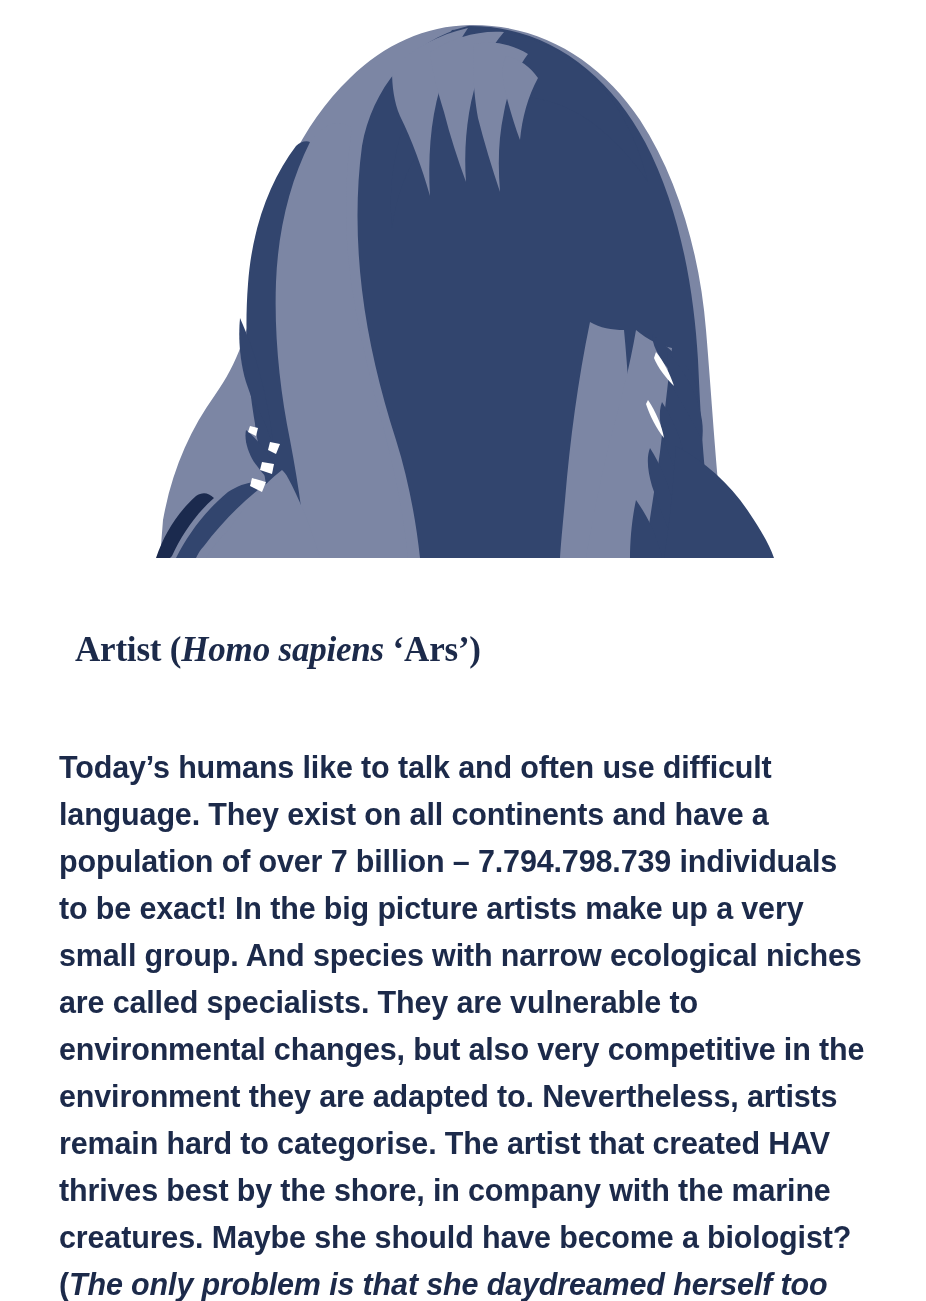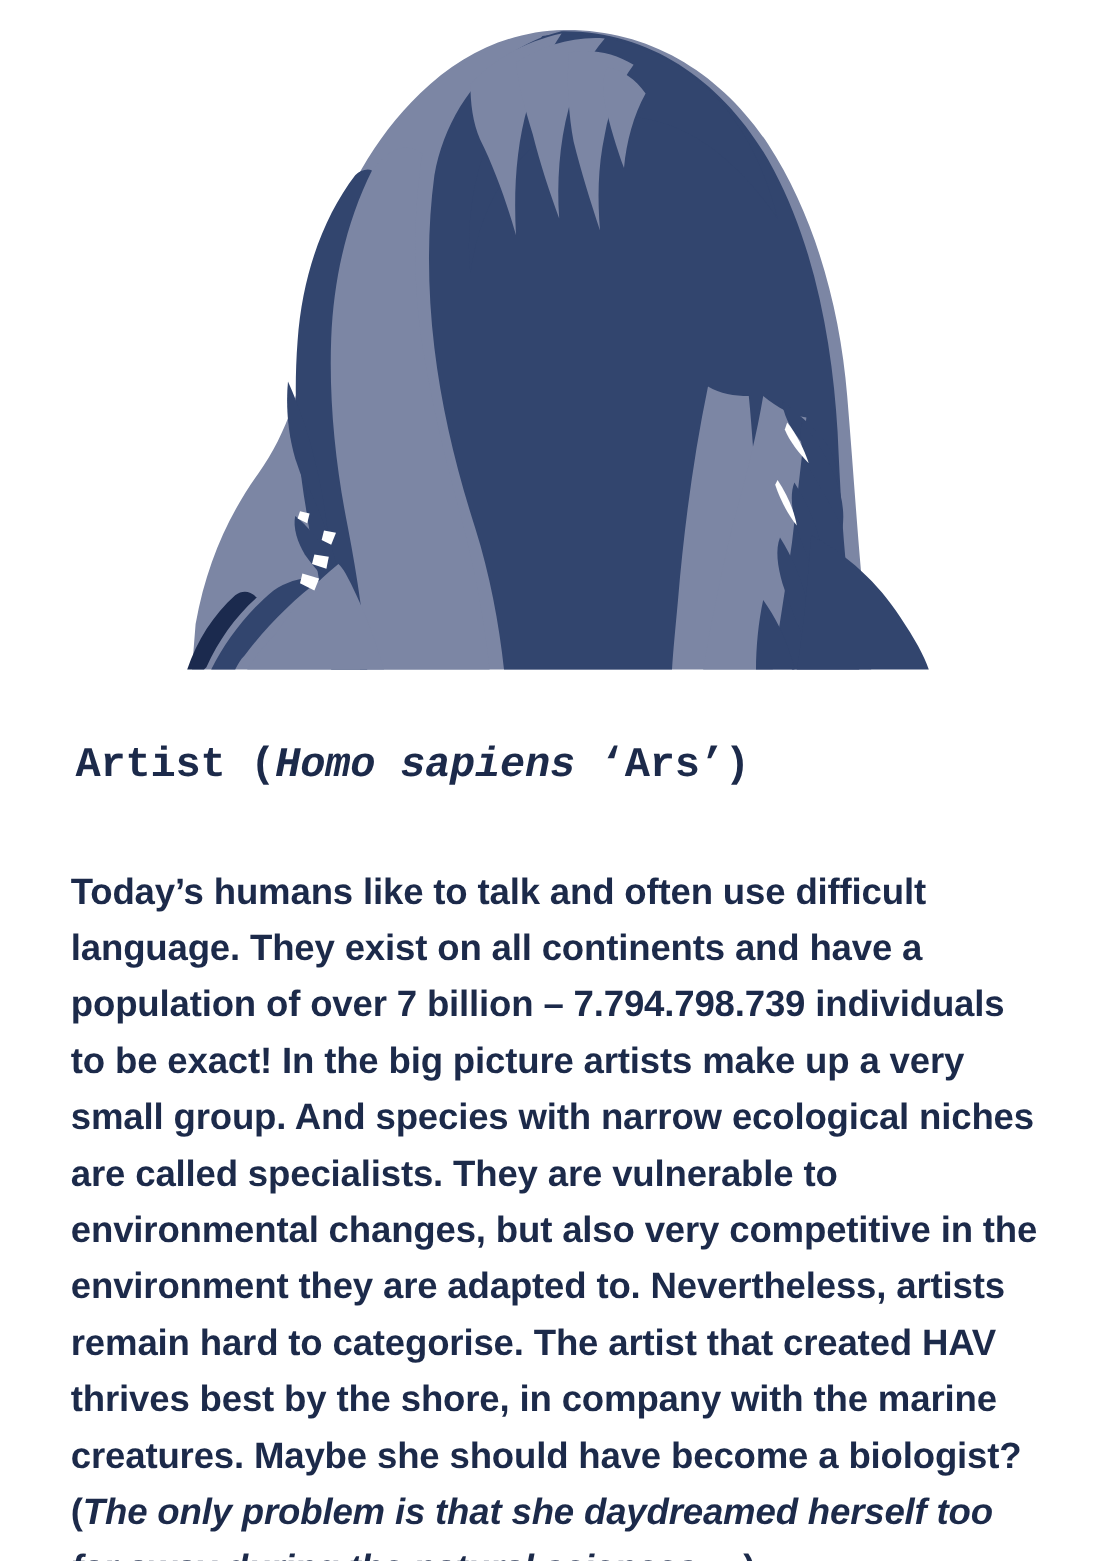--- a/index.html
+++ b/index.html
@@ -31,22 +31,22 @@
 
   
   #article {
     position: absolute;
     left: 59px;
     top: 612px;
     width: 812px;
   }
 
   #species-heading {
-    margin: 4px;
-    font-family: Liberation Mono, monospace;
+    margin: 16px;
+    font-family: Liberation Serif, serif;
     font-size: 35px;
     font-weight: bold;
     line-height: 44px;
     color: #1c2a4a;
     letter-spacing: -0.2px;
     white-space: nowrap;
   }
   #species-heading .sci-name {
     font-style: italic;
   }

